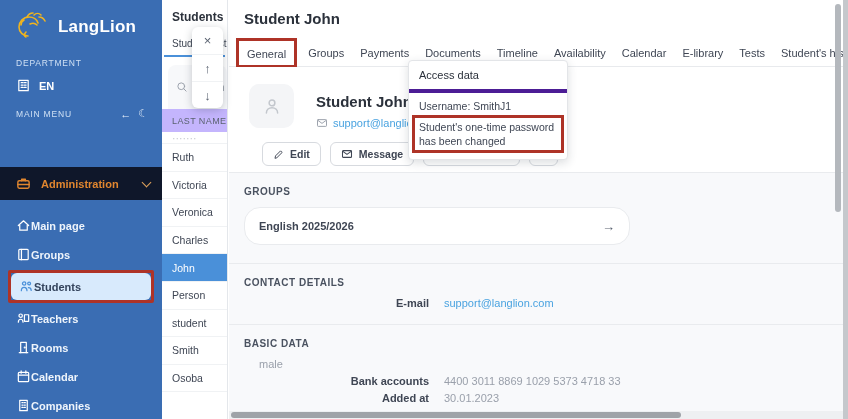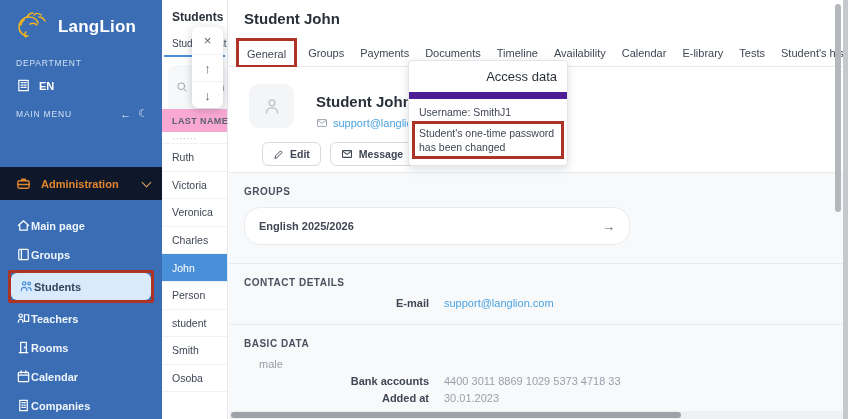--- a/index.html
+++ b/index.html
@@ -32,21 +32,21 @@
 
   
   .listcol { position:absolute; left:162px; top:0; width:66px; height:419px;
              background:#fff; border-right:1px solid #e4e7eb; z-index:4; }
   .listcol-header { font-size:12px; font-weight:bold; color:#2b313b; padding:10px 0 0 10px; }
   .listcol-tab { font-size:10px; color:#3f4654; padding:14px 0 6px 10px; white-space:nowrap; overflow:hidden; }
   .listcol-tabline { height:2px; background:#4a90d9; margin:0 2px; }
   .search-card { background:#f7f8fa; border-radius:8px 8px 0 0; margin:8px 0 0 6px; height:44px;
                  display:flex; align-items:center; padding-left:8px; gap:5px; }
   .search-ph { font-size:10.5px; color:#9aa0ab; }
-  .col-head { background:#f9a8d4; font-size:9px; font-weight:bold; letter-spacing:.4px;
+  .col-head { background:#c4b5fd; font-size:9px; font-weight:normal; letter-spacing:.4px;
               color:#5a6270; padding:7px 0 6px 10px; white-space:nowrap; }
   .partial-row { height:12px; overflow:hidden; color:#c4c8cf; font-size:10.5px;
                  padding-left:10px; border-bottom:1px solid #f0f2f4; }
   .list-row { height:27.6px; display:flex; align-items:center; padding-left:10px;
               font-size:10.5px; color:#3f4654; border-bottom:1px solid #f0f2f4;
               background:#fff; cursor:pointer; white-space:nowrap; }
   .list-row.selected { background:#4a90d9; color:#fff; }
 
   
   .float-widget { position:absolute; left:30px; top:27px; width:31px; background:#fff;
@@ -73,21 +73,21 @@
   .btn-row { display:flex; gap:9px; padding:13px 0 0 18px; }
   .btn { display:flex; align-items:center; gap:6px; background:#fff; border:1px solid #d7dadf;
          border-radius:6px; padding:4px 10px; font-size:10.5px; font-weight:bold;
          color:#3f4654; cursor:pointer; }
   .btn .ham { font-size:12px; color:#3f4654; }
 
   
   .tooltip { position:absolute; left:179px; top:60px; width:160px; background:#fff;
              border:1px solid #e3e5e8; border-radius:4px; z-index:25;
              box-shadow:0 3px 10px rgba(40,50,60,.16); }
-  .tt-title { font-size:13px; color:#2b313b; padding:8px 10px; border-bottom:7px solid #4c1d95;text-align:right; }
+  .tt-title { font-size:11px; color:#2b313b; padding:8px 10px; border-bottom:4px solid #4c1d95; }
   .tt-user { font-size:10.5px; color:#3f4654; padding:7px 10px 3px 10px; }
   .tt-note { font-size:10.5px; color:#3f4654; line-height:1.35; padding:2px 4px; margin:0 3px 6px 3px; }
 
   
   .content-gray { position:absolute; left:0; top:172px; width:619px; height:247px;
                   background:#f8f9fb; border-top:1px solid #e9ebee; }
   .sec { padding:13px 0 10px 15px; }
   .sec-title { font-size:10px; font-weight:bold; letter-spacing:.5px; color:#4a5260; }
   .group-card { width:386px; margin:10px 0 8px 0; background:#fff; border:1px solid #e9ebee;
                 border-radius:16px; height:38px; display:flex; align-items:center;

